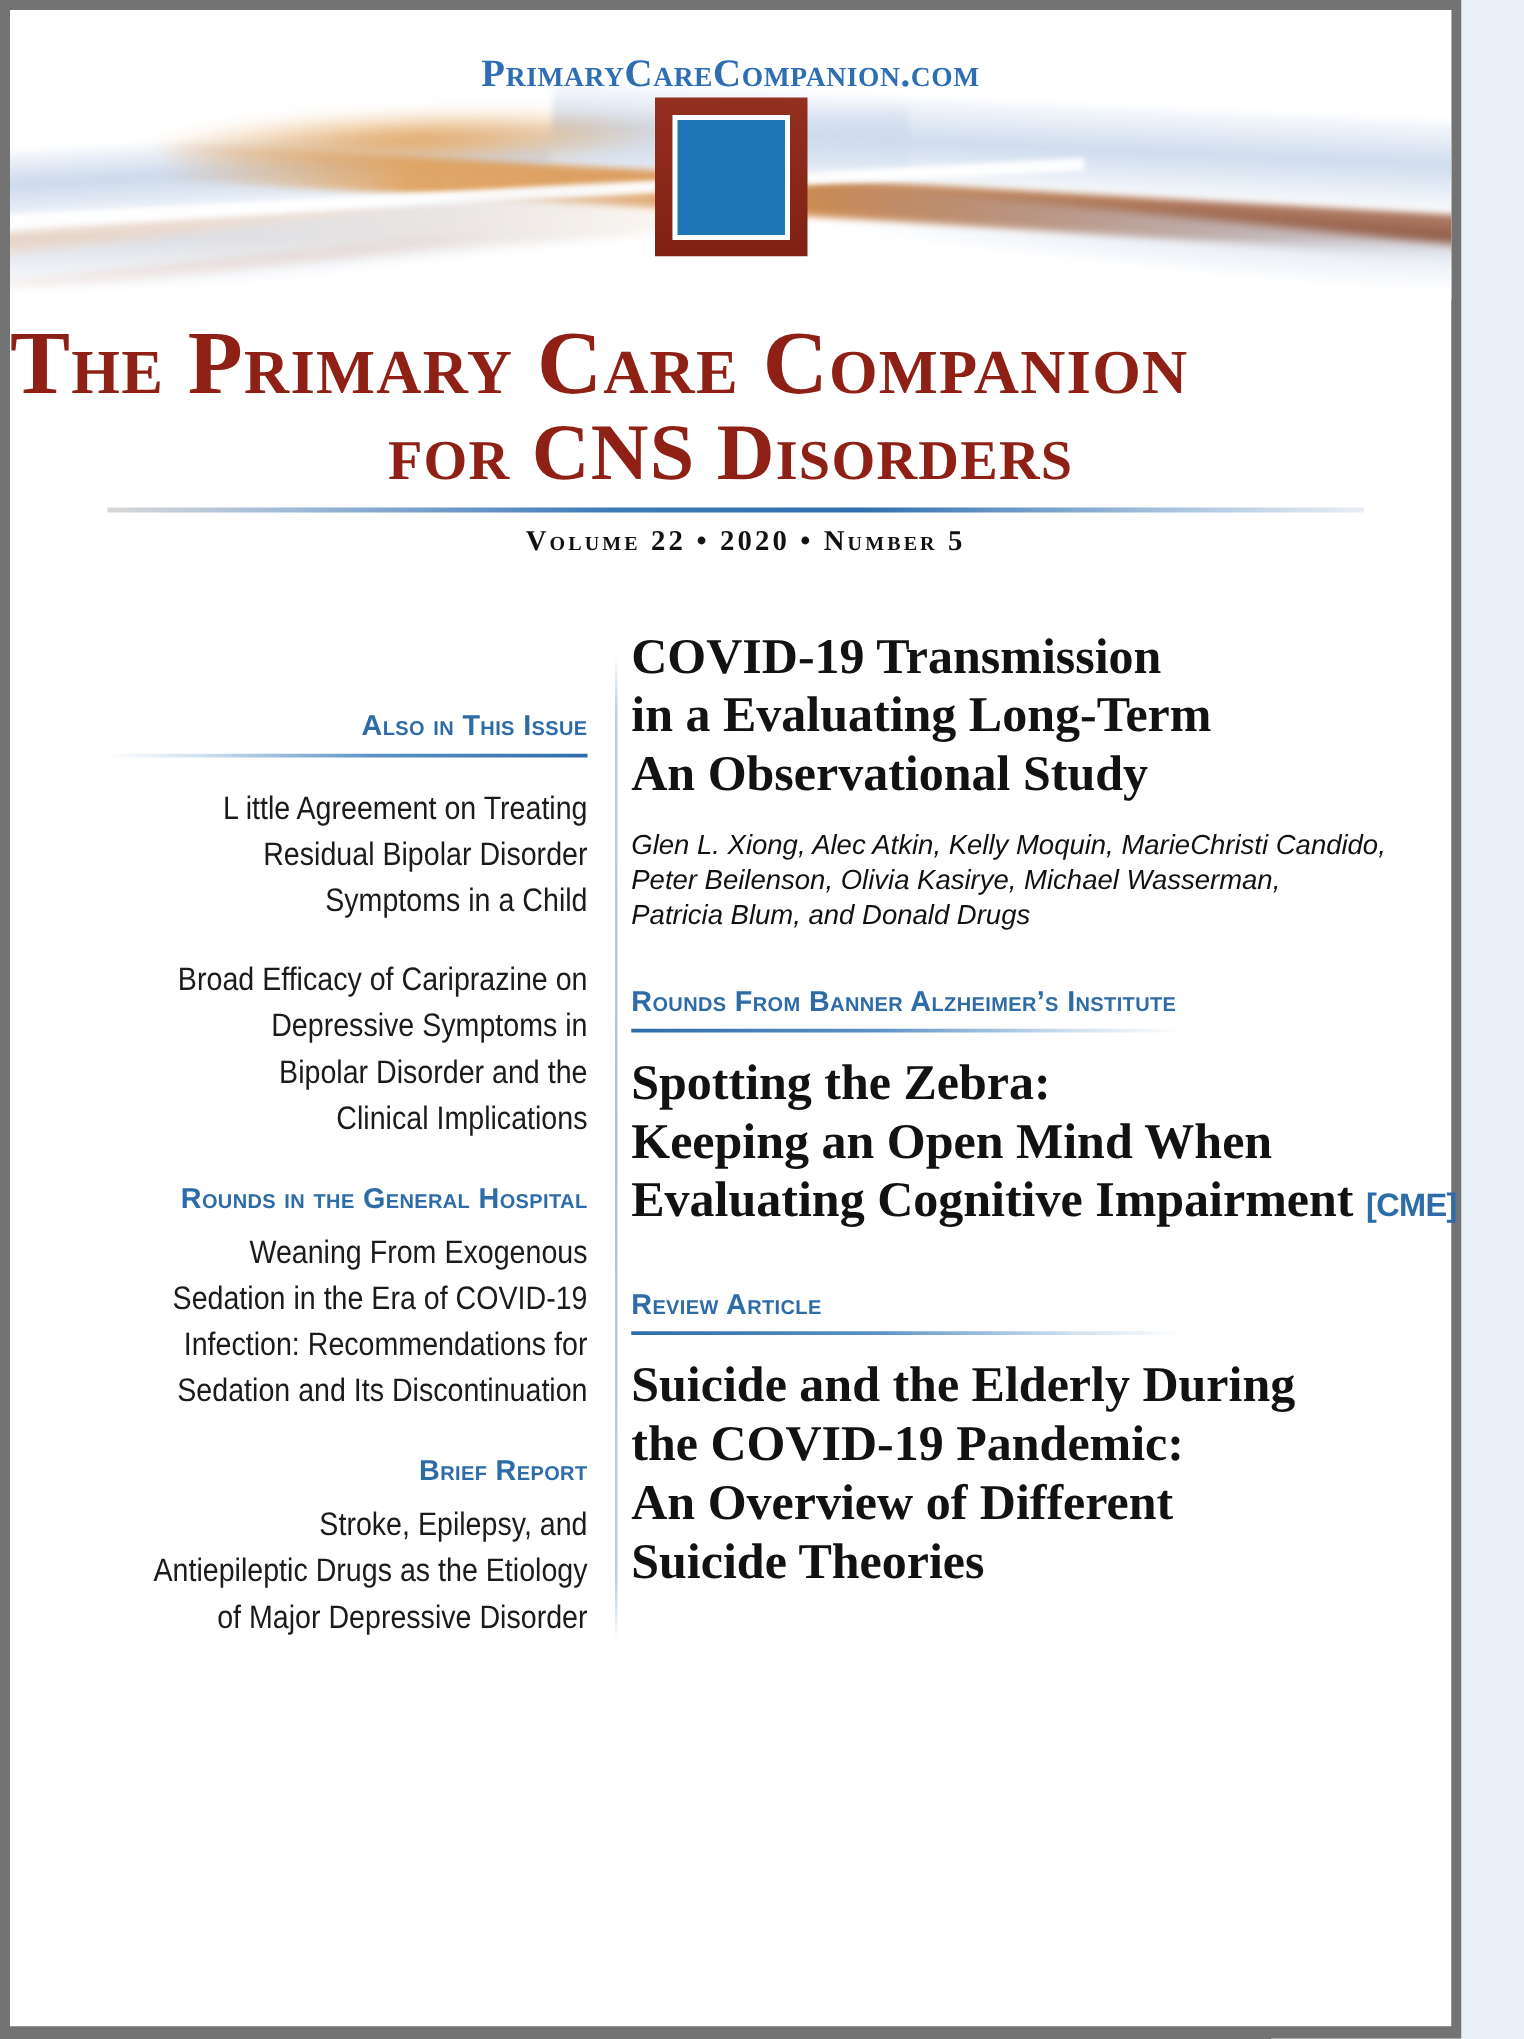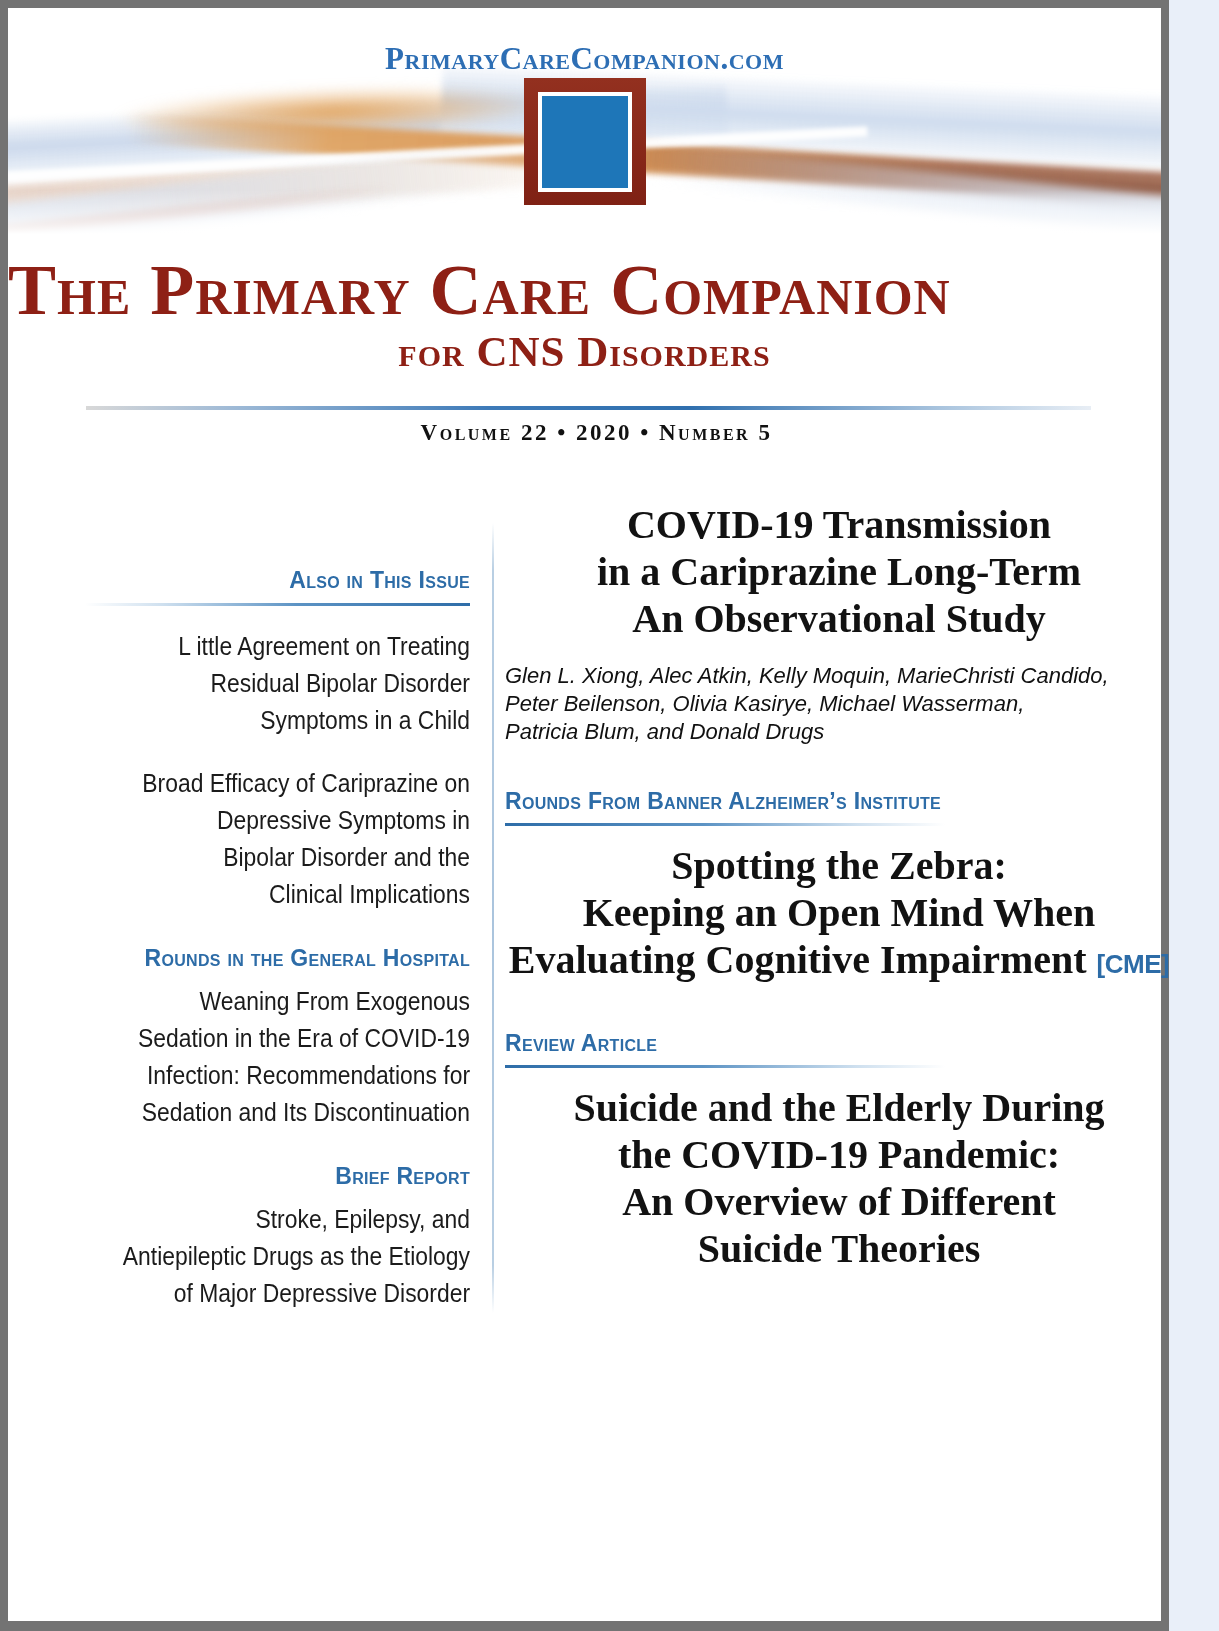--- a/index.html
+++ b/index.html
@@ -41,21 +41,21 @@
       width:122px;height:127px;background:linear-gradient(180deg,#93301f,#7f2114);
       display:flex;align-items:center;justify-content:center;}
   .logo-inner{width:86px;height:92px;background:#1e76b8;border:4px solid #ffffff;}
 
   
   .title1{position:absolute;top:246px;left:0;width:100%;white-space:nowrap;
       font-family:"Liberation Serif",serif;font-variant:small-caps;font-weight:bold;
       font-size:72px;line-height:1;letter-spacing:1px;color:#8e2015;}
   .title2{position:absolute;top:322px;left:0;width:100%;text-align:center;white-space:nowrap;
       font-family:"Liberation Serif",serif;font-variant:small-caps;font-weight:bold;
-      font-size:43px;line-height:1;letter-spacing:1px;color:#8e2015;}
+      font-size:64px;line-height:1;letter-spacing:1px;color:#8e2015;}
   .title-rule{position:absolute;top:398px;left:78px;right:70px;height:4px;
       background:linear-gradient(90deg,#d8d8d8 0%,#9db9d6 15%,#3d7ab8 40%,#2f6fae 60%,#a9c4de 85%,#e8eef5 100%);}
   .volume{position:absolute;top:412px;left:12px;width:100%;text-align:center;
       font-family:"Liberation Serif",serif;font-variant:small-caps;font-weight:bold;
       font-size:23px;letter-spacing:2.5px;color:#111111;}
 
   
   .content{position:absolute;top:445px;left:0;right:0;bottom:0;}
   .divider{position:absolute;left:484px;top:70px;width:2px;height:790px;
       background:linear-gradient(180deg,rgba(181,203,225,0) 0%,#b9cfe3 6%,#aac4dd 50%,#b9cfe3 94%,rgba(181,203,225,0) 100%);}
@@ -68,21 +68,21 @@
   .head-rule{height:3px;margin:8px 0 0 77px;
       background:linear-gradient(90deg,rgba(255,255,255,0) 0%,#cfe0ef 20%,#5c93c4 55%,#2e6da8 100%);}
   .l-article{font-size:26px;line-height:37px;color:#1b1b1b;
       transform:scaleX(.88);transform-origin:100% 50%;}
   .l-line{white-space:nowrap;}
   .m22{margin-top:22px}.m26{margin-top:26px}.m30{margin-top:30px}.m10{margin-top:10px}
 
   
   .right-col{position:absolute;left:497px;top:48px;width:668px;text-align:left;}
   .r-title{margin:0;font-family:"Liberation Serif",serif;font-weight:bold;
-      font-size:40px;line-height:47px;color:#121212;text-align:center;}
+      font-size:40px;line-height:47px;color:#121212;}
   .r-line{white-space:nowrap;}
   .authors{margin-top:20px;font-style:italic;font-size:22px;line-height:28px;color:#111;}
   .sec-rule{height:3px;width:440px;margin-top:7px;
       background:linear-gradient(90deg,#2e6da8 0%,#5c93c4 45%,#cfe0ef 80%,rgba(255,255,255,0) 100%);}
   .m40{margin-top:40px}.m16{margin-top:16px}
   .cme{color:#2d6ca7;font-family:"Liberation Sans",sans-serif;font-weight:700;
       font-size:26px;letter-spacing:-.5px;}
 </style>
 </head>
 <body>
@@ -146,21 +146,21 @@
         <div class="l-article m10">
           <div class="l-line">Stroke, Epilepsy, and</div>
           <div class="l-line">Antiepileptic Drugs as the Etiology</div>
           <div class="l-line">of Major Depressive Disorder</div>
         </div>
       </aside>
 
       <div class="right-col">
         <h2 class="r-title">
           <div class="r-line">COVID-19 Transmission</div>
-          <div class="r-line">in a Cariprazine Long-Term</div>
+          <div class="r-line">in a Evaluating Long-Term</div>
           <div class="r-line">An Observational Study</div>
         </h2>
         <div class="authors">
           <div class="r-line">Glen L. Xiong, Alec Atkin, Kelly Moquin, MarieChristi Candido,</div>
           <div class="r-line">Peter Beilenson, Olivia Kasirye, Michael Wasserman,</div>
           <div class="r-line">Patricia Blum, and Donald Drugs</div>
         </div>
 
         <div class="sec-head m40">Rounds From Banner Alzheimer’s Institute</div>
         <div class="sec-rule"></div>

